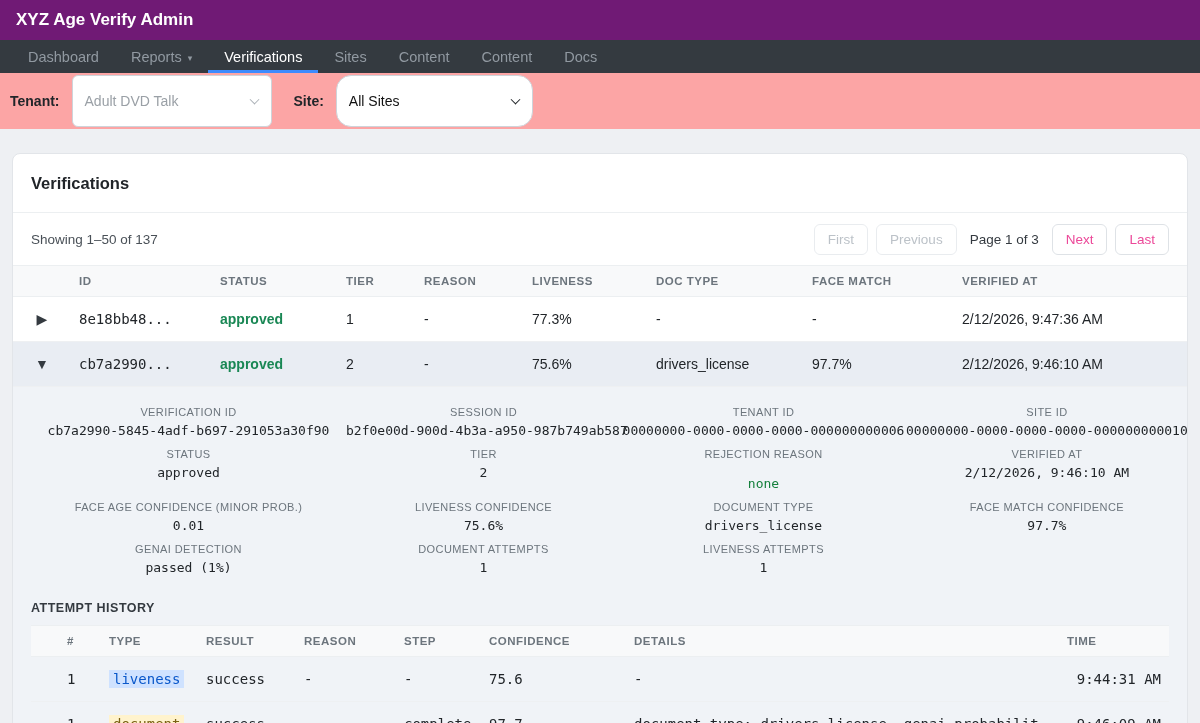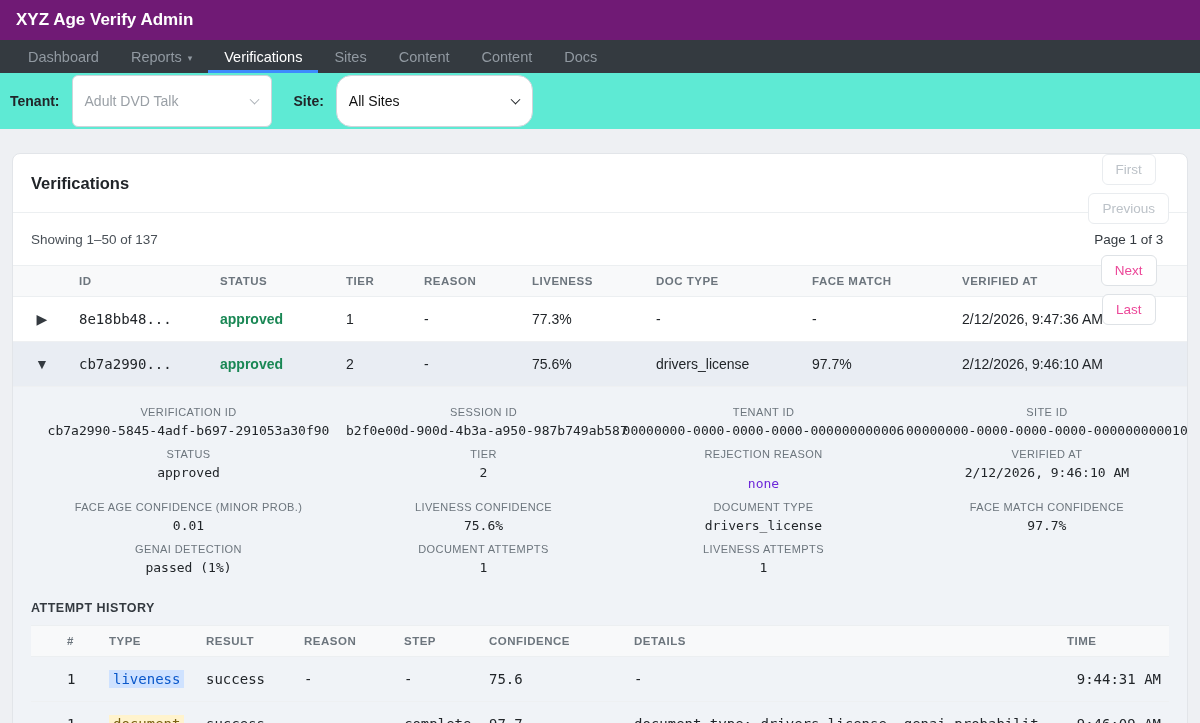--- a/index.html
+++ b/index.html
@@ -14,61 +14,61 @@
   .tenant-badge { background:#2f81f7; color:#fff; font-size:10.5px; font-weight:bold; letter-spacing:.5px; padding:5px 11px; border-radius:4px; }
   .logout-btn { background:transparent; border:1px solid #6c757d; color:#e9ecef; font-size:13px; padding:5px 13px; border-radius:4px; cursor:pointer; font-family:inherit; }
 
   
   .nav { height:33px; background:#343a40; display:flex; align-items:stretch; padding:0 12px; }
   .nav-item { display:flex; align-items:center; padding:3px 16px 0; color:#9199a1; font-size:14.5px; border-bottom:3px solid transparent; cursor:pointer; }
   .nav-item.active { color:#ffffff; border-bottom-color:#3d8bfd; }
   .nav-caret { font-size:9px; margin-left:6px; position:relative; top:1px; }
 
   
-  .filters { background:#5eead4; height:56px; display:flex; align-items:center; padding:0 10px; }
+  .filters { background:#fca5a5; height:56px; display:flex; align-items:center; padding:0 10px; }
   .filter-label { font-size:14px; font-weight:bold; color:#212529; margin-right:12px; }
   .filter-label.second { margin-left:22px; }
   .select-box { position:relative; border:1px solid #ced4da; border-radius:6px; height:52px; display:flex; align-items:center; padding:0 30px 0 12px; font-size:14px; background:#fff; cursor:pointer; }
   .select-box.tenant { width:200px; color:#9aa0a6; }
   .select-box.site { width:197px; color:#111;border-radius:15px; }
   .chev { position:absolute; right:13px; top:50%; width:7px; height:7px; border-right:1.6px solid #aab0b6; border-bottom:1.6px solid #aab0b6; transform:translateY(-70%) rotate(45deg); }
   .chev.dark { border-color:#212529; }
 
   
   .main { padding:24px 12px; }
   .card { background:#fff; border:1px solid #e2e5e9; border-radius:8px; overflow:hidden; }
   .card-header { display:flex; align-items:center; padding:10px 18px; height:58px; }
   .card-title { font-size:16.5px; font-weight:bold; }
   .card-header-right { margin-left:auto; display:flex; align-items:center; gap:10px; }
   .select-box.status { width:237px; height:38px; font-size:14.5px; color:#111; }
   .export-btn { height:38px; border:1px solid #ced4da; border-radius:6px; background:#fff; padding:0 15px; font-size:14.5px; color:#212529; cursor:pointer; font-family:inherit; }
 
   .toolbar { display:flex; align-items:center; padding:0 18px; height:53px; border-top:1px solid #eceff1; }
   .showing { font-size:13.5px; color:#495057; }
-  .pager { margin-left:auto; display:flex; align-items:center; gap:8px;flex-direction:column; }
+  .pager { margin-left:auto; display:flex; align-items:center; gap:8px; }
   .pbtn { border:1px solid #dee2e6; background:#fff; border-radius:6px; padding:7px 13px; font-size:13.5px; color:#ec4899; cursor:pointer; font-family:inherit; }
   .pbtn.disabled { color:#bcc2c8; border-color:#e9ecef; }
   .page-info { font-size:13.5px; color:#343a40; margin:0 5px; }
 
   
   table.vtable { width:100%; border-collapse:collapse; table-layout:fixed; }
   .vtable thead th { background:#f8f9fa; text-align:left; font-size:11.5px; color:#6c757d; font-weight:bold; letter-spacing:.5px; text-transform:uppercase; padding:9px 8px; border-top:1px solid #eceff1; border-bottom:1px solid #eceff1; }
   .vtable tbody td { padding:14px 8px; font-size:14px; border-bottom:1px solid #eef0f2; white-space:nowrap; overflow:hidden; }
   .expander-cell { text-align:center; font-size:10px; color:#343a40; cursor:pointer; }
   .id-cell { font-family:"DejaVu Sans Mono",monospace; font-size:13px; }
   .status-approved { color:#198754; font-weight:bold; }
   tr.row-expanded td { background:#e9edf3; }
 
   
   .detail-cell { padding:0 !important; }
   .detail-panel { background:#f0f3f7; padding:19px 18px 14px; }
   .detail-grid { display:grid; grid-template-columns:315px 275px 285px 1fr; row-gap:10px;text-align:center; }
   .dlabel { font-size:11px; color:#6c757d; letter-spacing:.4px; text-transform:uppercase; }
   .dvalue { font-family:"DejaVu Sans Mono",monospace; font-size:13px; color:#212529; margin-top:5px; white-space:nowrap; }
-  .dvalue.muted { color:#6d28d9;margin-top:16px; }
+  .dvalue.muted { color:#15803d;margin-top:16px; }
 
   .ah-title { margin-top:26px; font-size:12.5px; font-weight:bold; color:#343a40; letter-spacing:.5px; }
   table.ah-table { width:100%; border-collapse:collapse; table-layout:fixed; margin-top:10px; }
   .ah-table th { font-size:11px; color:#6c757d; font-weight:bold; letter-spacing:.4px; text-transform:uppercase; text-align:left; padding:6px 8px; border-bottom:1px solid #d8dee4; white-space:nowrap; }
   .ah-table td { font-family:"DejaVu Sans Mono",monospace; font-size:12px; color:#212529; padding:3px 8px; border-bottom:1px solid #e3e8ed; white-space:nowrap; overflow:hidden; text-overflow:ellipsis; }
   .ah-table th:first-child, .ah-table td:first-child { padding-left:36px; }
   .t-right { text-align:right; }
   .type-pill { padding:1px 4px; }
   .type-liveness { background:#cfe2ff; color:#0a58ca; }
   .type-document { background:#fff3cd; color:#7a6114; }

